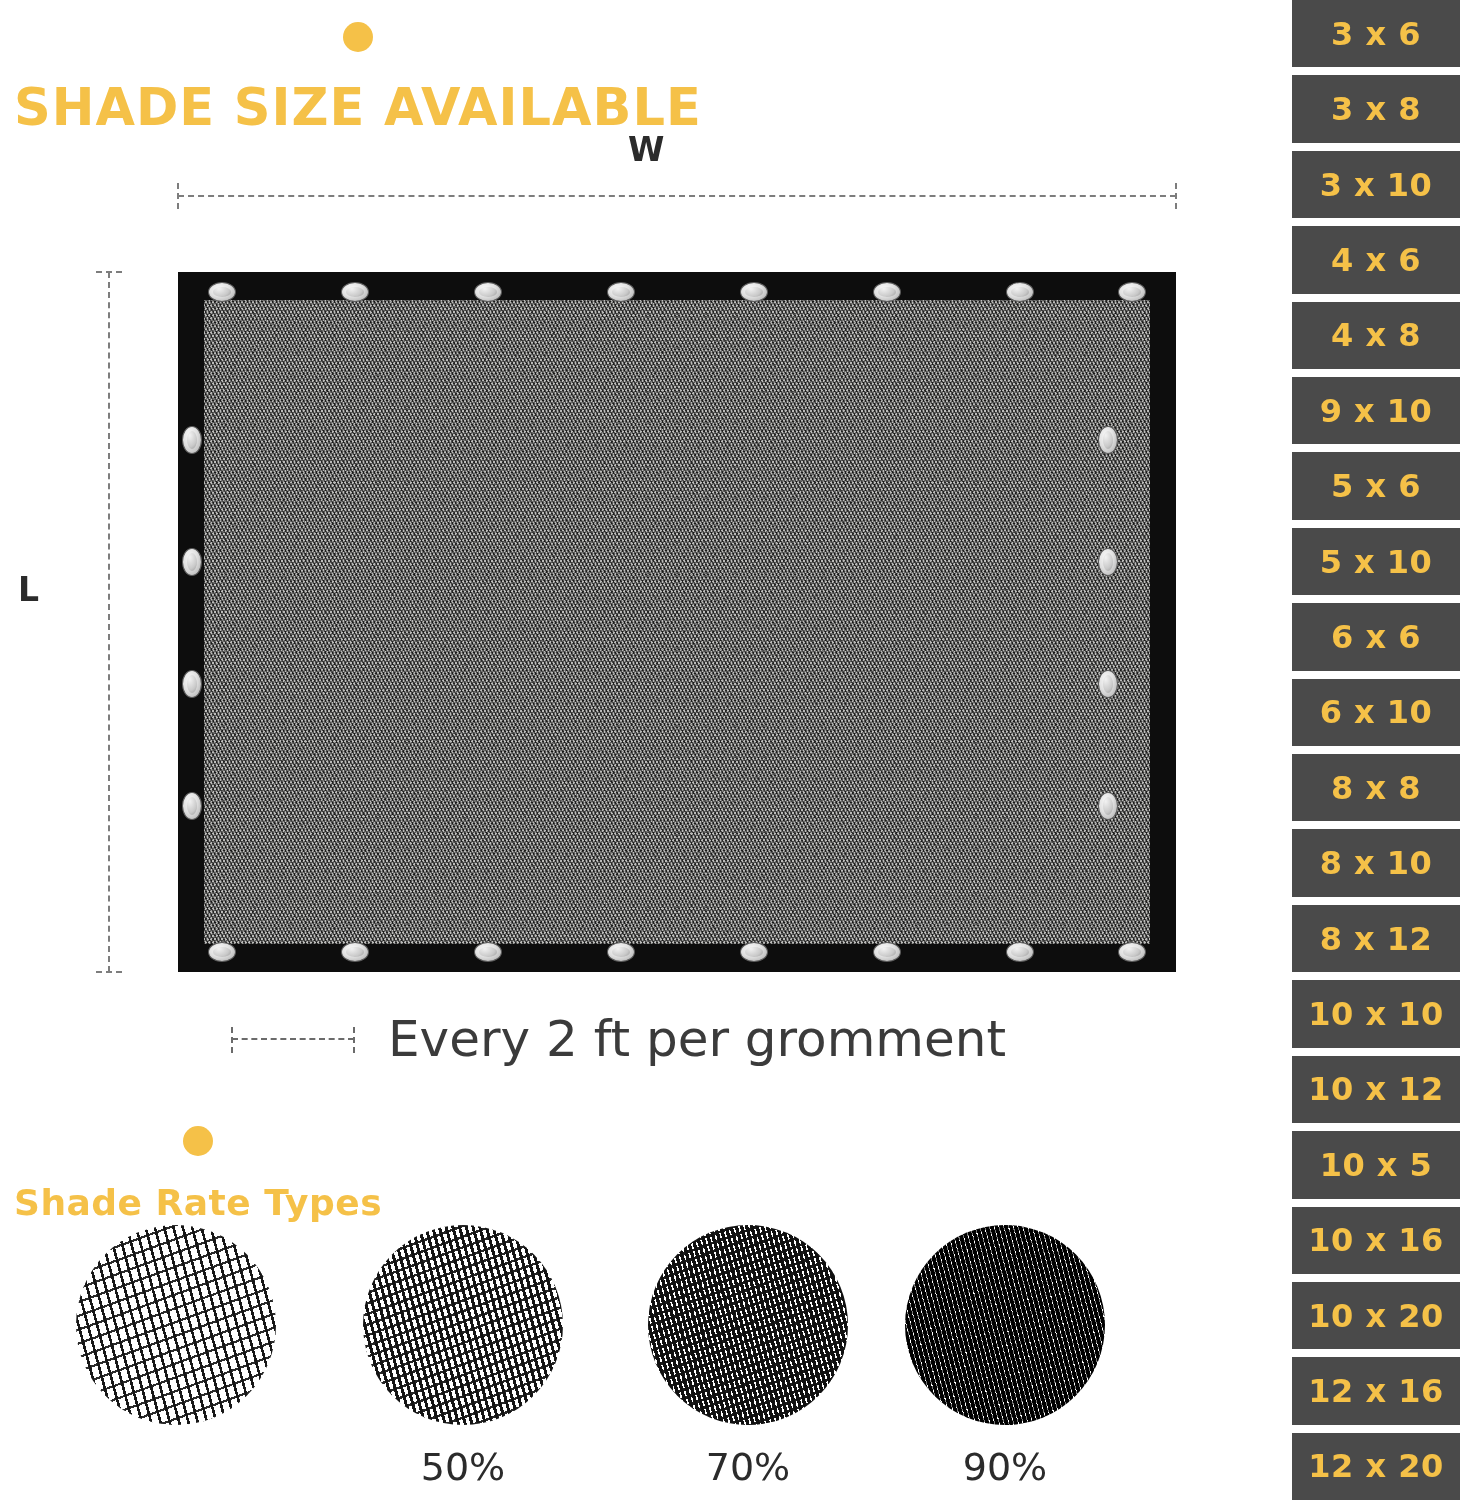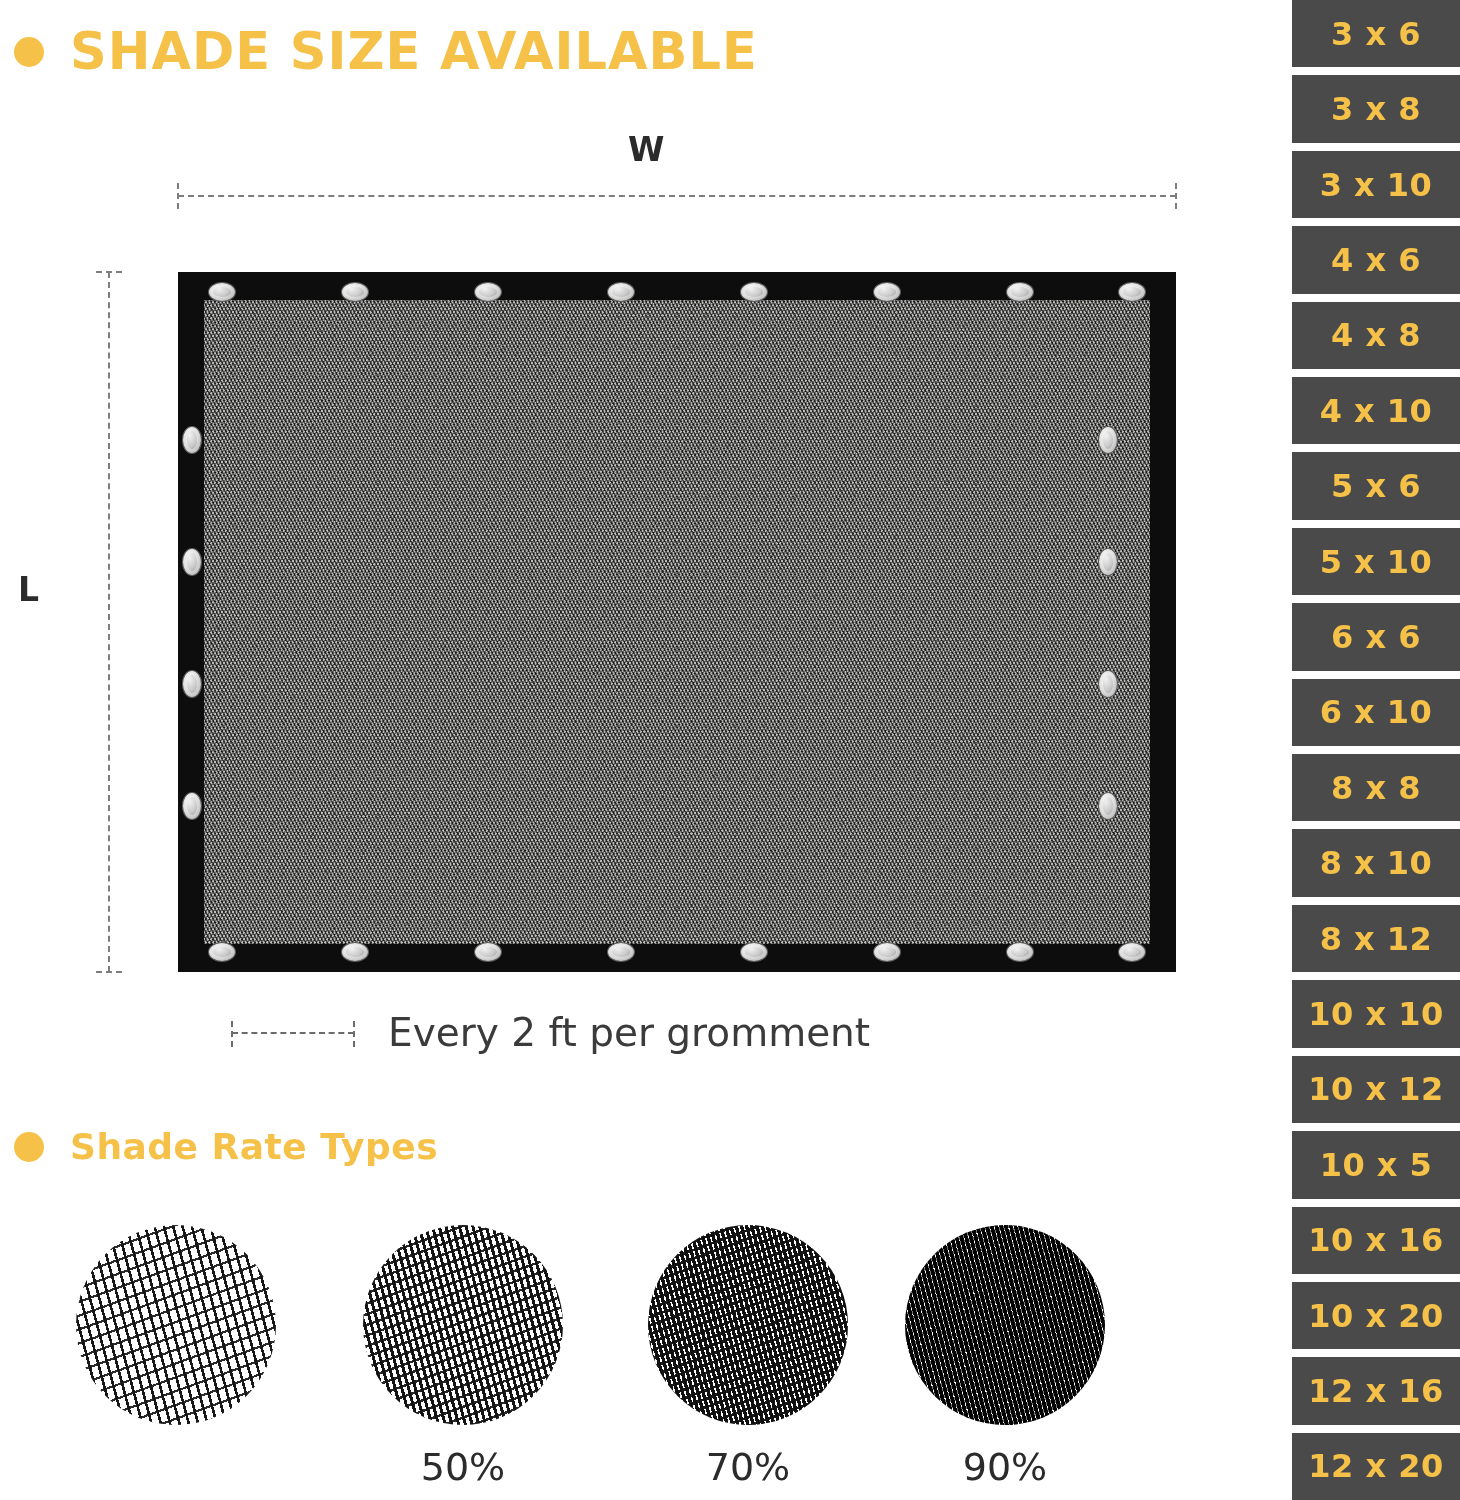--- a/index.html
+++ b/index.html
@@ -14,20 +14,21 @@
     font-family: "DejaVu Sans", sans-serif;
     overflow: hidden;
   }
 
   
   .heading {
     position: absolute;
     display: flex;
     align-items: center;
     gap: 26px;
+    flex-direction: column;
   }
   .bullet {
     width: 30px;
     height: 30px;
     border-radius: 50%;
     background: #f5c148;
     flex: none;
   }
   .heading-text {
     color: #f5c148;
@@ -167,21 +168,21 @@
     content: "";
     position: absolute;
     top: -13px;
     width: 0;
     height: 26px;
     border-left: 2px dashed #6b6b6b;
   }
   .spacing-dim::before { left: -1px; }
   .spacing-dim::after { right: -1px; }
   .spacing-text {
-    font-size: 39px;
+    font-size: 50px;
     color: #3b3b3b;
     text-align: center;
   }
 
   
   #rates {
     position: absolute;
     left: 0;
     top: 1225px;
     width: 1250px;
@@ -331,21 +332,21 @@
     <div class="pct">90%</div>
   </div>
 </div>
 
 <div id="size-list">
   <div class="size-chip">3 x 6</div>
   <div class="size-chip">3 x 8</div>
   <div class="size-chip">3 x 10</div>
   <div class="size-chip">4 x 6</div>
   <div class="size-chip">4 x 8</div>
-  <div class="size-chip">4 x 10</div>
+  <div class="size-chip">9 x 10</div>
   <div class="size-chip">5 x 6</div>
   <div class="size-chip">5 x 10</div>
   <div class="size-chip">6 x 6</div>
   <div class="size-chip">6 x 10</div>
   <div class="size-chip">8 x 8</div>
   <div class="size-chip">8 x 10</div>
   <div class="size-chip">8 x 12</div>
   <div class="size-chip">10 x 10</div>
   <div class="size-chip">10 x 12</div>
   <div class="size-chip">10 x 5</div>

